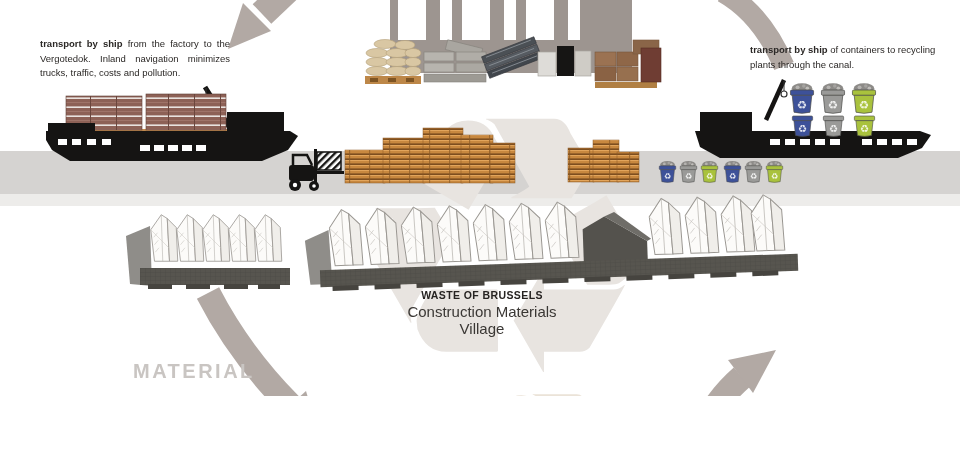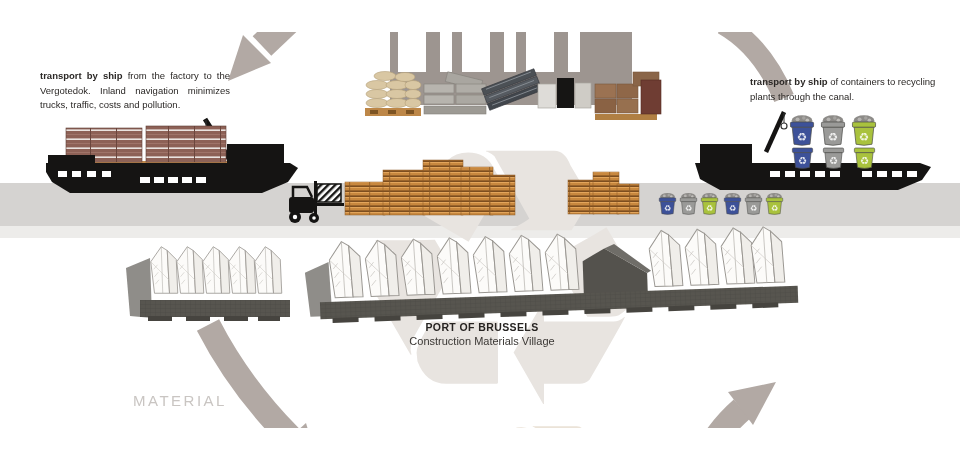--- a/index.html
+++ b/index.html
@@ -1,26 +1,26 @@
 <!DOCTYPE html>
 <html style="--arrow-gray: #b2a9a4; --watermark: #e8e4e0; --watermark-warm: #ebe3d8; --quay-top: #e2e0de; --quay-bottom: #cbc8c6; --quay-faint: #edecea; --factory-gray: #9d9590; --ink: #151413; --label-gray: #c9c5c2; --bin-blue: #3d5199; --bin-gray: #9a9a98; --bin-green: #a9c23d; --truck-blue: #3b4d97; --truck-gray: #9b9b99; --truck-green: #21a56d; --wood: #c8883f; --brick: #8d6156; --shed-base: #57554f; --shed-shadow: #8f8d89;"><head>
 <meta charset="utf-8">
 <style>
   html,body{margin:0;padding:0;background:#fff;}
   #stage{position:relative;width:960px;height:396px;overflow:hidden;background:#fff;
-         font-family:"Liberation Sans",sans-serif;margin-top:32px;}
+         font-family:"Liberation Sans",sans-serif;}
   #scene{position:absolute;left:0;top:0;}
   .note{position:absolute;font-size:9.5px;line-height:1.55;color:#2b2826;}
   .note b{font-weight:bold;}
   .note-left{left:40px;top:37px;width:190px;text-align:justify;}
   .note-right{left:750px;top:43px;width:190px;text-align:left;}
   .port-label{position:absolute;left:390px;top:289px;width:184px;text-align:center;color:#262321;}
   .port-title{font-size:10.5px;font-weight:bold;letter-spacing:.4px;}
-  .port-sub{font-size:11px;margin-top:2px;color:#3a3734;}
-  .cycle-label{position:absolute;font-size:15px;font-weight:normal;letter-spacing:2.5px;
+  .port-sub{font-size:15px;margin-top:2px;color:#3a3734;}
+  .cycle-label{position:absolute;font-size:20px;font-weight:bold;letter-spacing:2.5px;
                color:var(--label-gray);}
   .cycle-material{left:133px;top:360px;}
   .cycle-waste{left:772px;top:360px;}
 </style>
 </head>
 <body>
 
 <div id="stage">
 
 <svg id="scene" width="960" height="460" viewBox="0 0 960 460">
@@ -361,19 +361,19 @@
 
 <div class="note note-left">
   <b>transport by ship</b><span> from the factory to the Vergotedok. Inland navigation minimizes trucks, traffic, costs and pollution.</span>
 </div>
 
 <div class="note note-right">
   <b>transport by ship</b><span> of containers to recycling plants through the canal.</span>
 </div>
 
 <div class="port-label">
-  <div class="port-title">PORT OF BRUSSELS</div>
+  <div class="port-title">WASTE OF BRUSSELS</div>
   <div class="port-sub">Construction Materials Village</div>
 </div>
 
 <div class="cycle-label cycle-material">MATERIAL</div>
 
 </div>
 
 </body></html>

